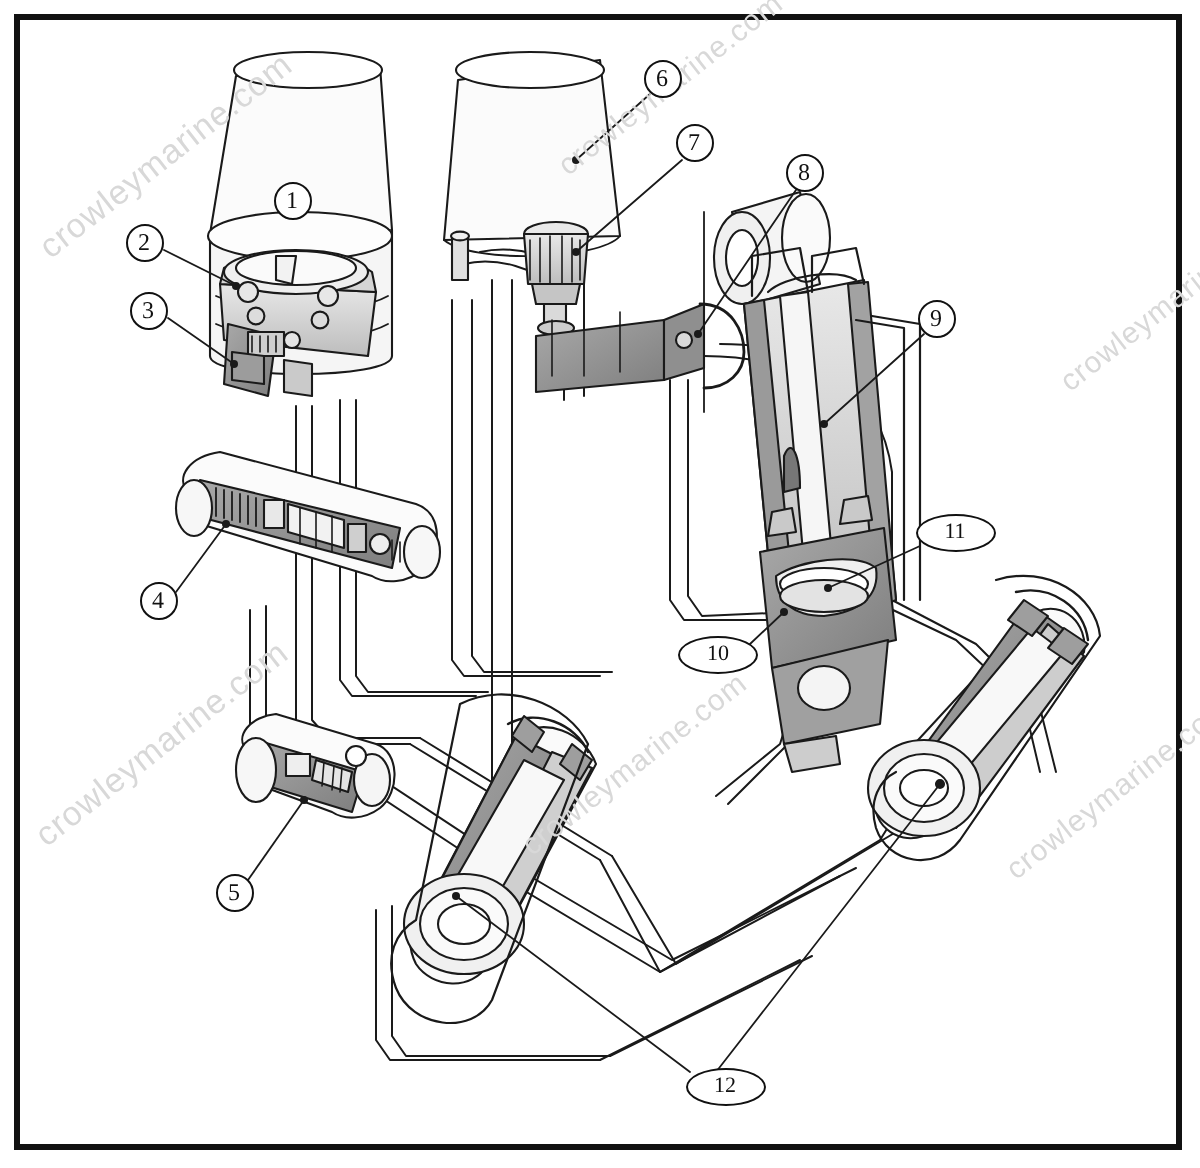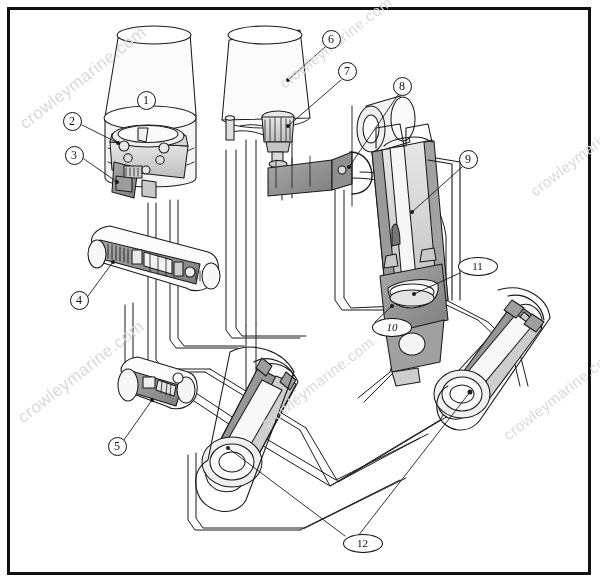--- a/index.html
+++ b/index.html
@@ -296,18 +296,18 @@
   <div id="callouts">
       <div class="callout" style="left: 136.5px; top: 90.5px;">1</div>
       <div class="callout" style="left: 62.5px; top: 111.5px;">2</div>
       <div class="callout" style="left: 64.5px; top: 145.5px;">3</div>
       <div class="callout" style="left: 69.5px; top: 290.5px;">4</div>
       <div class="callout" style="left: 107.5px; top: 436.5px;">5</div>
       <div class="callout" style="left: 321.5px; top: 29.5px;">6</div>
       <div class="callout" style="left: 337.5px; top: 61.5px;">7</div>
       <div class="callout" style="left: 392.5px; top: 76.5px;">8</div>
       <div class="callout" style="left: 458.5px; top: 149.5px;">9</div>
-      <div class="callout wide" style="left: 372px; top: 317.5px; font-style: italic;">10</div>
+      <div class="callout wide" style="left: 339px; top: 317.5px;">10</div>
       <div class="callout wide" style="left: 457.5px; top: 256.5px;">11</div>
       <div class="callout wide" style="left: 342.5px; top: 533.5px; text-align: center;">12</div>
     </div>
 
 </div>
 
 </body></html>

